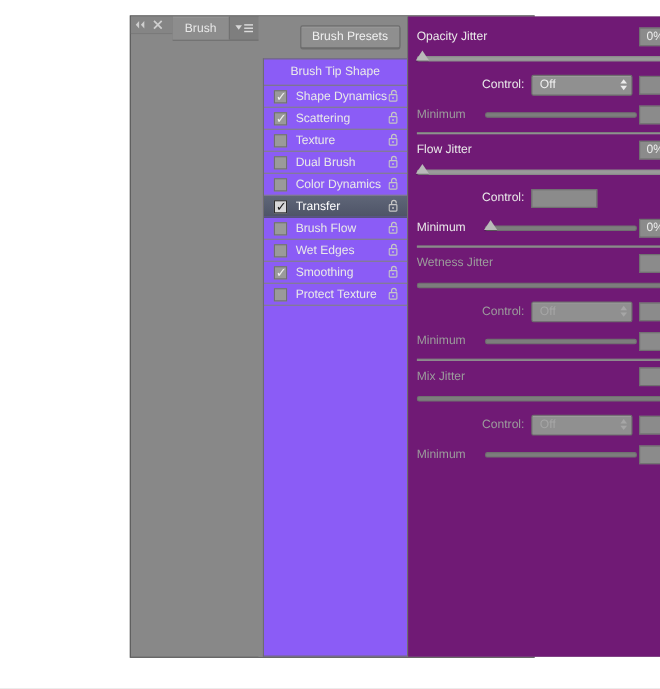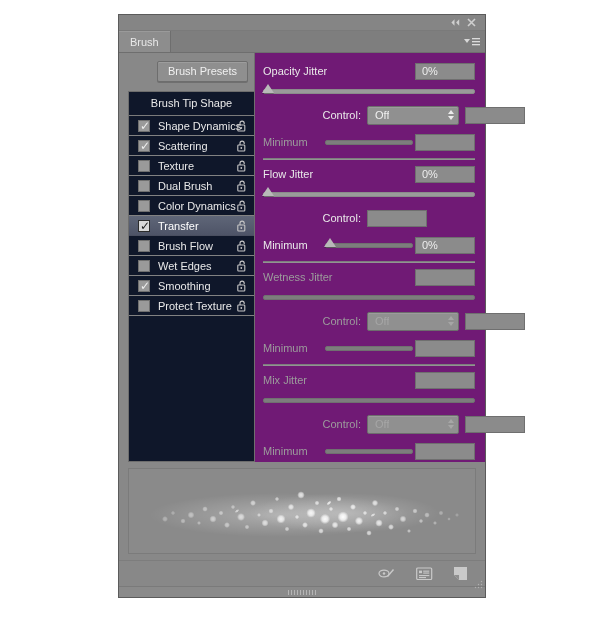--- a/index.html
+++ b/index.html
@@ -22,21 +22,21 @@
   .panel {
     position: absolute;
     left: 118px;
     top: 14px;
     width: 368px;
     height: 584px;
     background: #888888;
     border: 1px solid #5b5b5b;
     box-sizing: border-box;
     display: flex;
-    flex-direction: column;
+    flex-direction: row;
   }
 
   
   .win-controls {
     height: 16px;
     background: #858585;
     border-bottom: 1px solid #7a7a7a;
     display: flex;
     align-items: center;
     justify-content: flex-end;
@@ -115,24 +115,24 @@
     border: 1px solid #6d6d6d;
     border-radius: 2px;
     color: #f0f0f0;
     font-size: 11px;
     padding: 3px 10px 4px 10px;
     box-shadow: inset 0 1px 0 #9d9d9d, 0 1px 0 rgba(0,0,0,0.18);
     white-space: nowrap;
   }
 
   .list {
-    background: #0f172a;
+    background: #8b5cf6;
     border: 1px solid #6d6d6d;
     border-right: none;
-    margin-left: 9px;
+    margin-left: 4px;
     flex: 1;
     min-height: 0;
     box-sizing: border-box;
   }
   .list-head {
     text-align: center;
     font-size: 11px;
     color: #eaeaea;
     padding: 5px 0 6px 0;
     border-bottom: 1px solid #7b7b7b;

